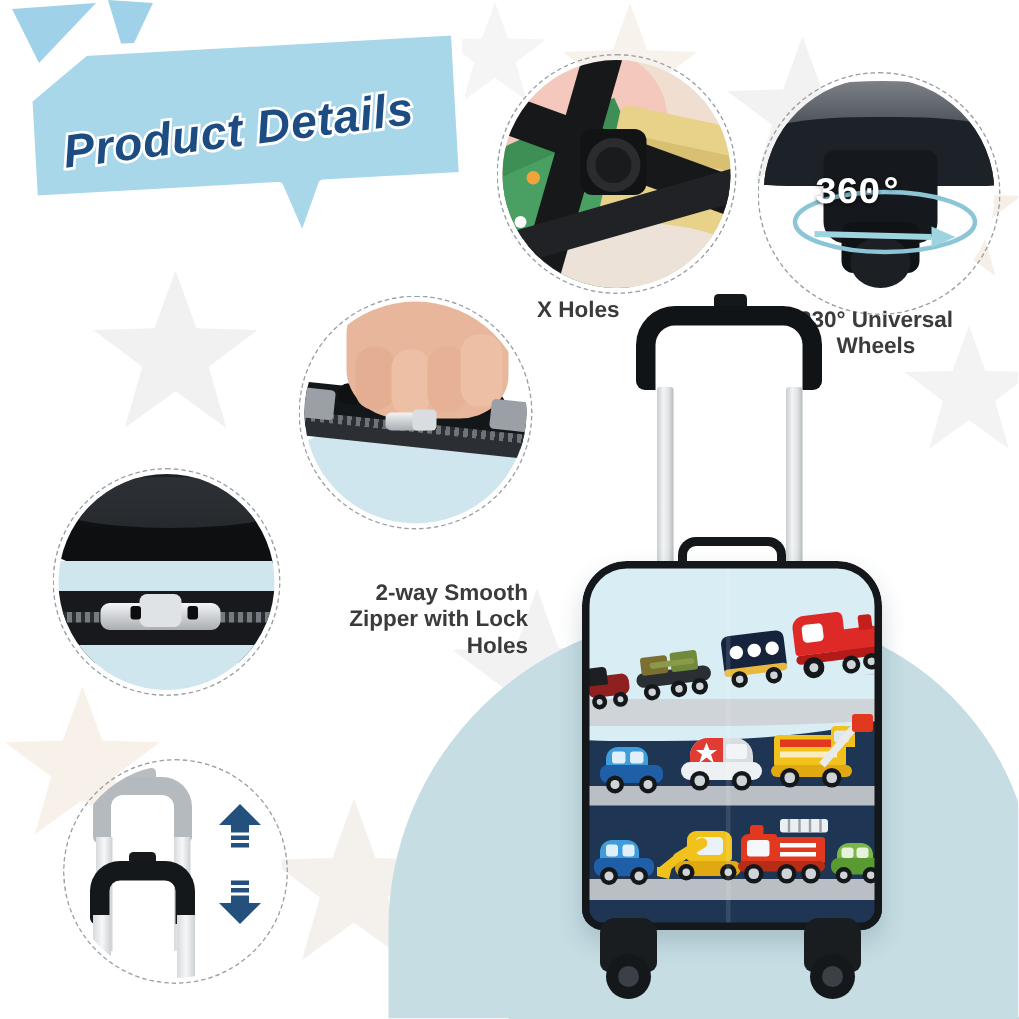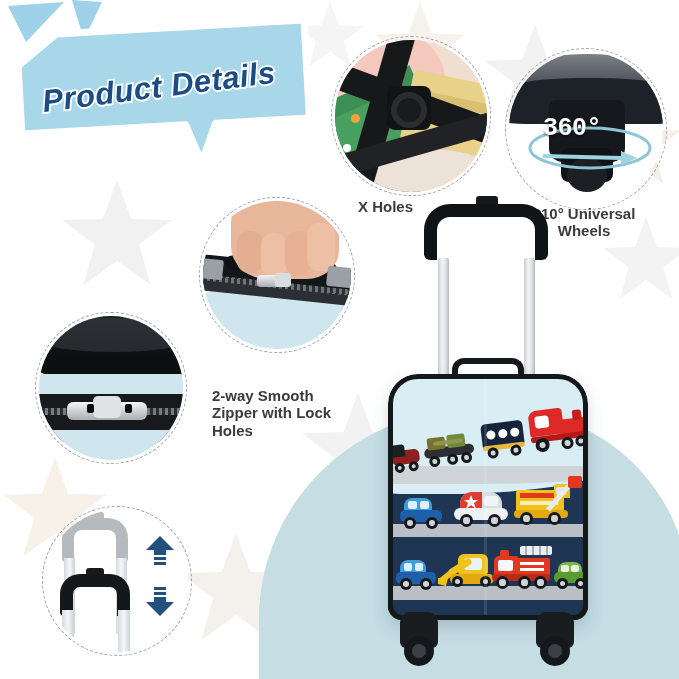--- a/index.html
+++ b/index.html
@@ -309,23 +309,23 @@
       </svg>
       <svg class="arrow-dn" style="left:98px;top:76px;width:32px;height:32px;" viewBox="0 0 32 32">
         <rect x="10" y="1" width="12" height="3" fill="#23507c"></rect>
         <rect x="10" y="6" width="12" height="3" fill="#23507c"></rect>
         <polygon points="16,30 30,16 22,16 22,11 10,11 10,16 2,16" fill="#23507c"></polygon>
       </svg>
     </div>
   </div>
 
   <div class="label" style="left:358px;top:198px;font-size:15px;">X Holes</div>
-  <div class="label" style="left:508px;top:205px;font-size:15px;text-align:center;width:152px;">310° Universal
+  <div class="label" style="left:508px;top:205px;font-size:15px;text-align:center;width:152px;">230° Universal
 Wheels</div>
-  <div class="label" style="left:212px;top:387px;font-size:15px;text-align:left;width:140px;">2-way Smooth
+  <div class="label" style="left:212px;top:387px;font-size:15px;text-align:right;width:140px;">2-way Smooth
 Zipper with Lock
 Holes</div>
 
   <div id="suitcase">
 
     <div class="hdl-nub" style="left:106px;top:0px;width:22px;height:10px;"></div>
     <div class="hdl-grip" style="left:54px;top:8px;width:124px;height:56px;"></div>
     <div class="hdl-pole" style="left:68px;top:62px;height:122px;"></div>
     <div class="hdl-pole" style="left:154px;top:62px;height:122px;"></div>
 

